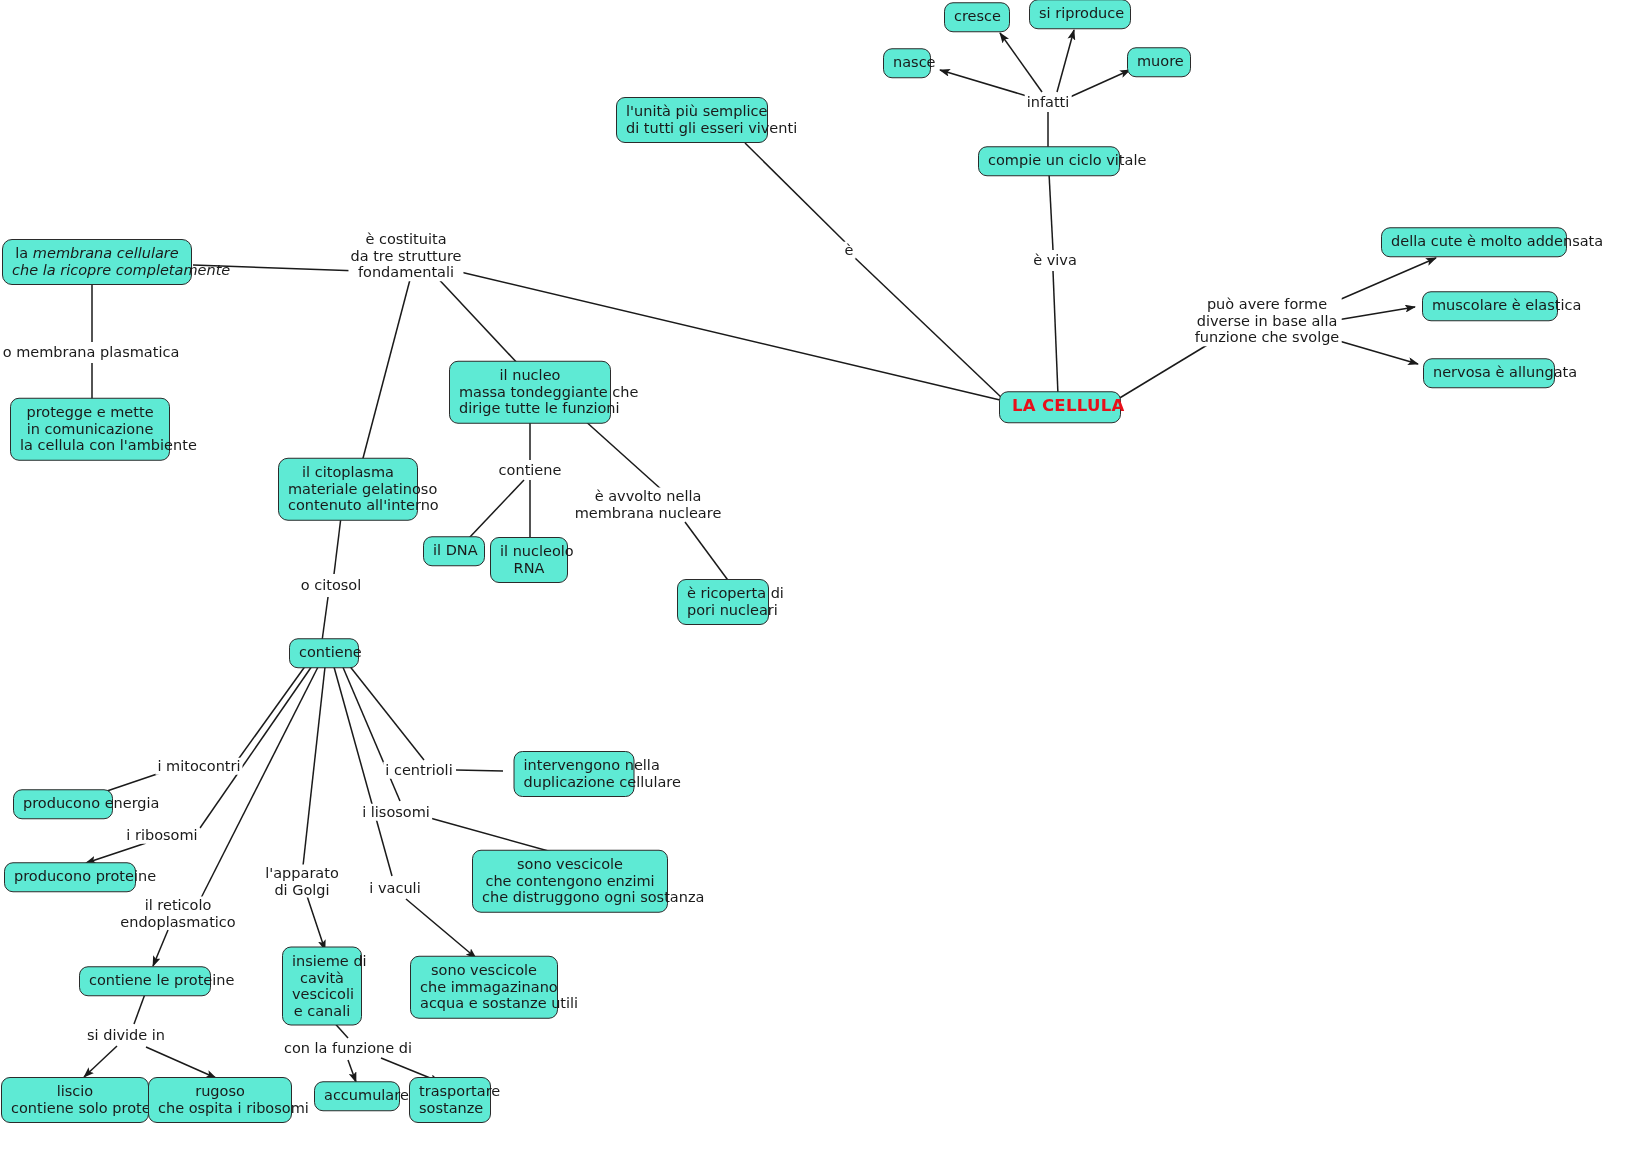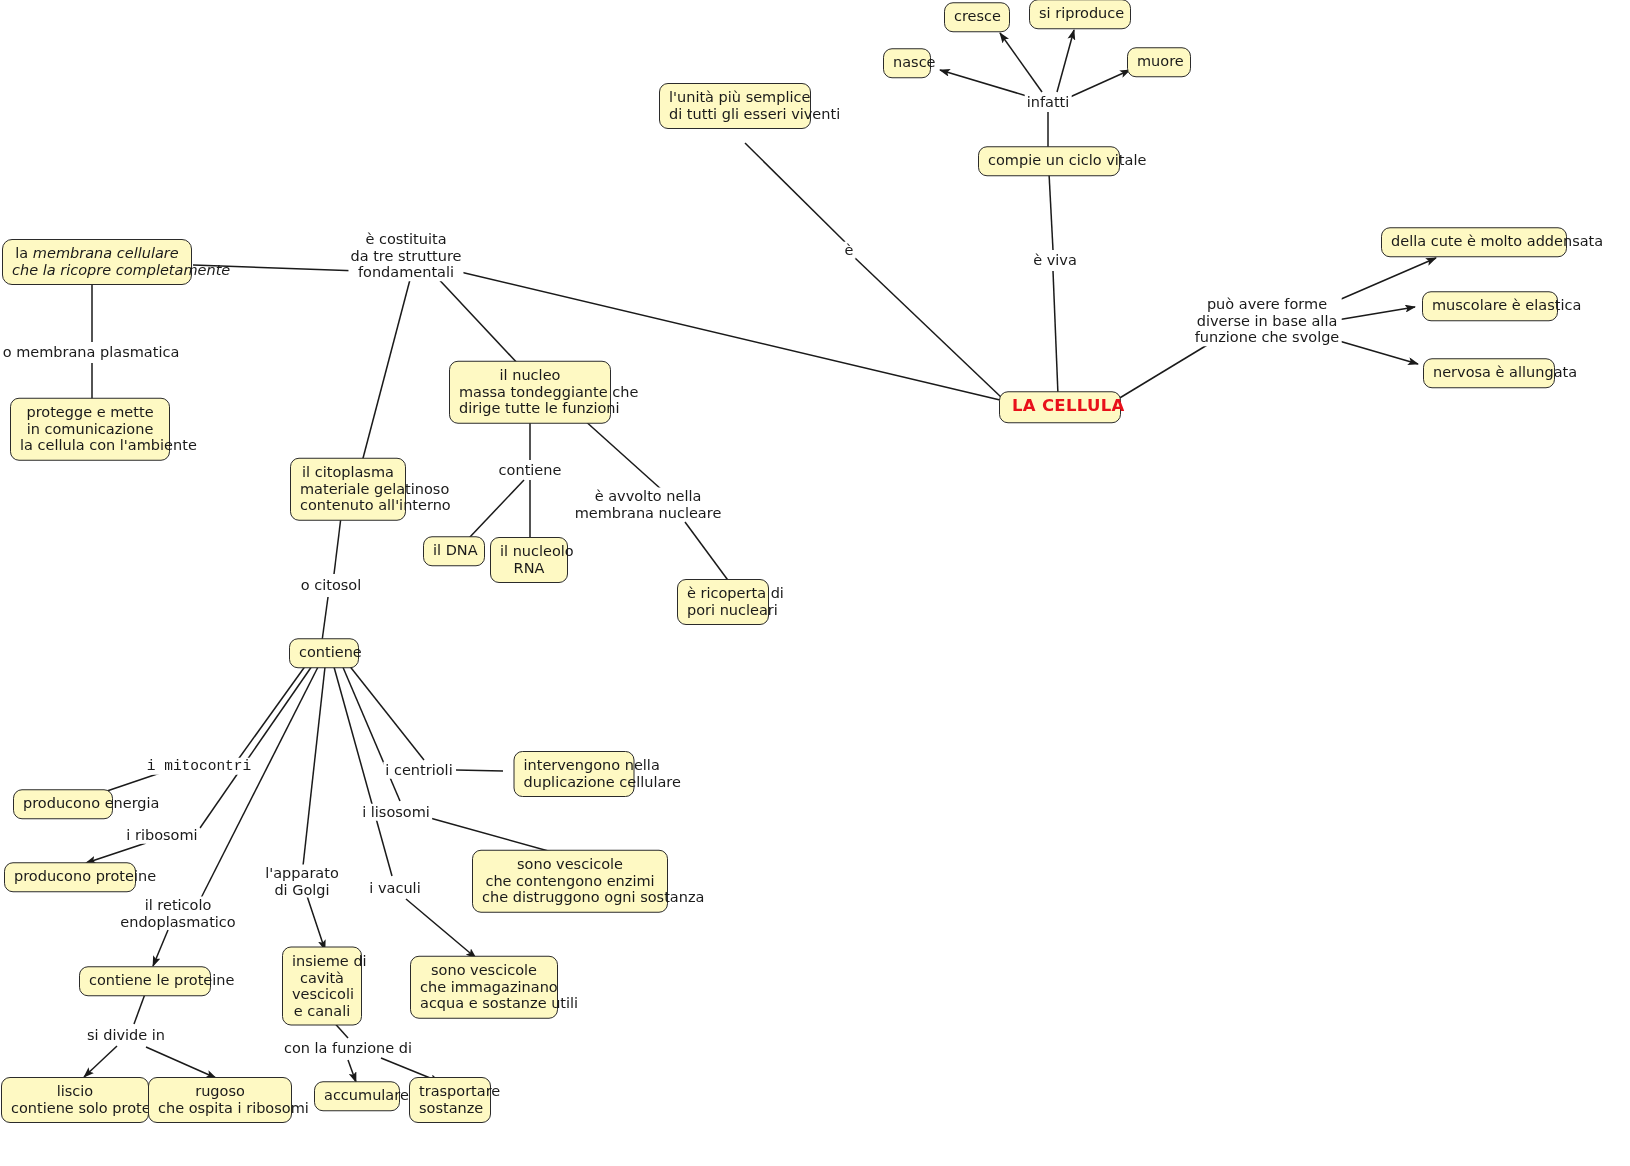--- a/index.html
+++ b/index.html
@@ -20,21 +20,21 @@
     position: absolute;
     left: 0;
     top: 0;
     width: 1630px;
     height: 1166px;
     pointer-events: none;
   }
   .node {
     position: absolute;
     box-sizing: border-box;
-    background: #fef9c3;
+    background: #5eead4;
     border: 1.6px solid #2b2b2b;
     border-radius: 9px;
     color: #1a1a1a;
     font-size: 14.5px;
     line-height: 16.5px;
     text-align: center;
     padding: 5px 9px 6px 9px;
     white-space: pre;
     transform: translate(-50%, -50%);
     z-index: 3;
@@ -125,33 +125,33 @@
         <line x1="456" y1="770" x2="503" y2="771" stroke="#1a1a1a" stroke-width="1.5"></line>
       </g>
   </svg>
   <div id="nodes-group">
       <div class="node root" style="left: 1060px; top: 407px; width: 122px;">LA CELLULA</div>
       <div class="node" style="left: 977px; top: 17px; width: 66px;">cresce</div>
       <div class="node" style="left: 1080px; top: 14px; width: 102px;">si riproduce</div>
       <div class="node" style="left: 907px; top: 63px; width: 48px;">nasce</div>
       <div class="node" style="left: 1159px; top: 62px; width: 64px;">muore</div>
       <div class="node" style="left: 1049px; top: 161px; width: 142px;">compie un ciclo vitale</div>
-      <div class="node" style="left: 692px; top: 106px; width: 152px; margin-left: 43px;">l'unità più semplice
+      <div class="node" style="left: 692px; top: 120px; width: 152px;">l'unità più semplice
 di tutti gli esseri viventi</div>
       <div class="node" style="left: 1474px; top: 242px; width: 186px;">della cute è molto addensata</div>
       <div class="node" style="left: 1490px; top: 306px; width: 136px;">muscolare è elastica</div>
       <div class="node" style="left: 1489px; top: 373px; width: 132px;">nervosa è allungata</div>
       <div class="node italic" style="left: 97px; top: 262px; width: 190px;"><span class="plain">la </span>membrana cellulare<br>che la ricopre completamente</div>
       <div class="node" style="left: 90px; top: 429px; width: 160px;">protegge e mette
 in comunicazione
 la cellula con l'ambiente</div>
       <div class="node" style="left: 530px; top: 392px; width: 162px;">il nucleo
 massa tondeggiante che
 dirige tutte le funzioni</div>
-      <div class="node" style="left: 348px; top: 489px; width: 116px;">il citoplasma
+      <div class="node" style="left: 348px; top: 489px; width: 140px; border-radius: 10px;">il citoplasma
 materiale gelatinoso
 contenuto all'interno</div>
       <div class="node" style="left: 454px; top: 551px; width: 62px;">il DNA</div>
       <div class="node" style="left: 529px; top: 560px; width: 78px;">il nucleolo
 RNA</div>
       <div class="node" style="left: 723px; top: 602px; width: 92px;">è ricoperta di
 pori nucleari</div>
       <div class="node" style="left: 324px; top: 653px; width: 70px;">contiene</div>
       <div class="node" style="left: 63px; top: 804px; width: 100px;">producono energia</div>
       <div class="node" style="left: 70px; top: 877px; width: 132px;">producono proteine</div>
@@ -184,21 +184,21 @@
 diverse in base alla
 funzione che svolge</div>
       <div class="link-label" style="left: 406px; top: 256px;">è costituita
 da tre strutture
 fondamentali</div>
       <div class="link-label" style="left: 91px; top: 352px;">o membrana plasmatica</div>
       <div class="link-label" style="left: 530px; top: 470px;">contiene</div>
       <div class="link-label" style="left: 648px; top: 504px;">è avvolto nella
 membrana nucleare</div>
       <div class="link-label" style="left: 331px; top: 585px;">o citosol</div>
-      <div class="link-label" style="left: 199px; top: 766px; font-family: Liberation Mono, monospace;">i mitocontri</div>
+      <div class="link-label" style="left: 199px; top: 766px;">i mitocontri</div>
       <div class="link-label" style="left: 162px; top: 835px;">i ribosomi</div>
       <div class="link-label" style="left: 419px; top: 770px;">i centrioli</div>
       <div class="link-label" style="left: 396px; top: 812px;">i lisosomi</div>
       <div class="link-label" style="left: 178px; top: 913px;">il reticolo
 endoplasmatico</div>
       <div class="link-label" style="left: 302px; top: 881px;">l'apparato
 di Golgi</div>
       <div class="link-label" style="left: 395px; top: 888px;">i vaculi</div>
       <div class="link-label" style="left: 126px; top: 1035px;">si divide in</div>
       <div class="link-label" style="left: 348px; top: 1048px;">con la funzione di</div>

